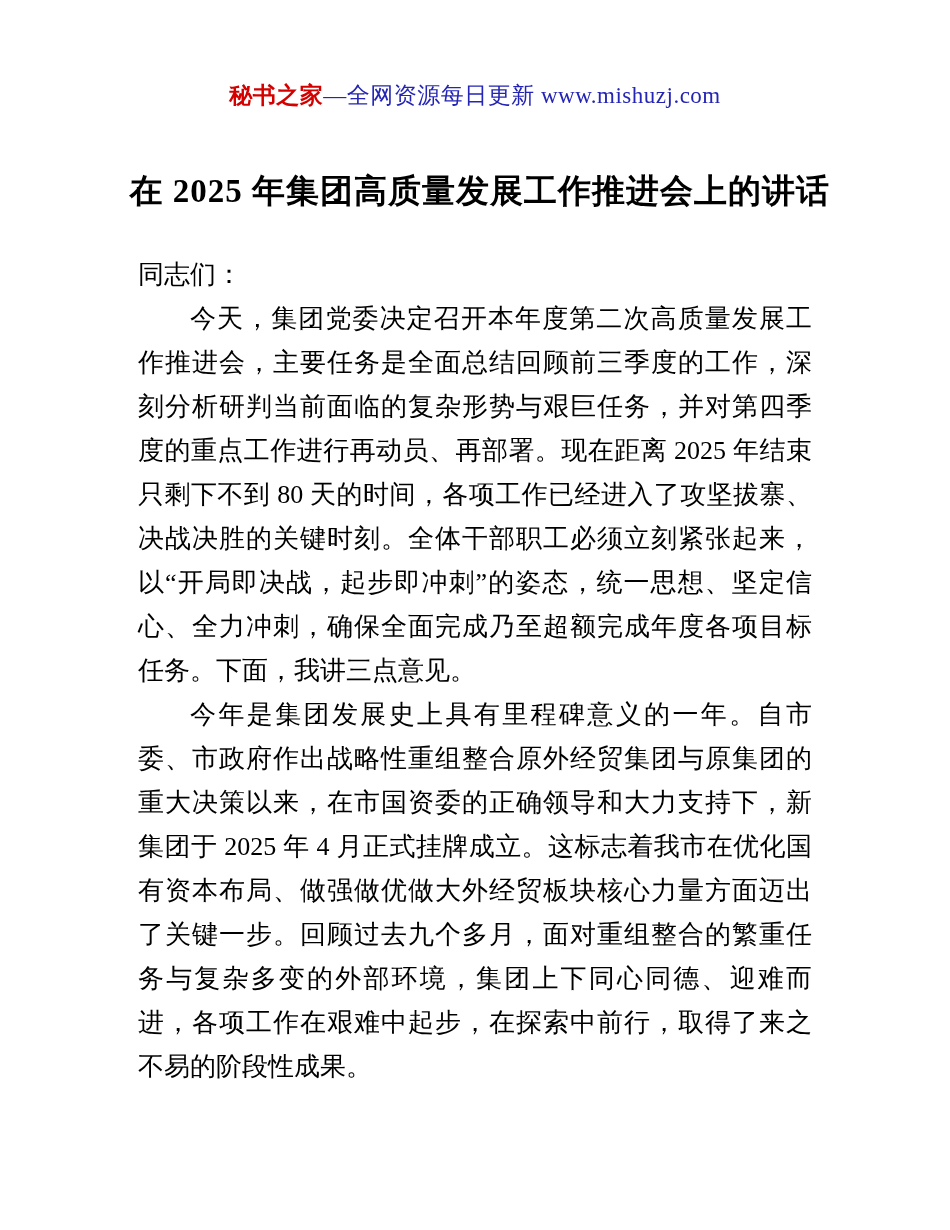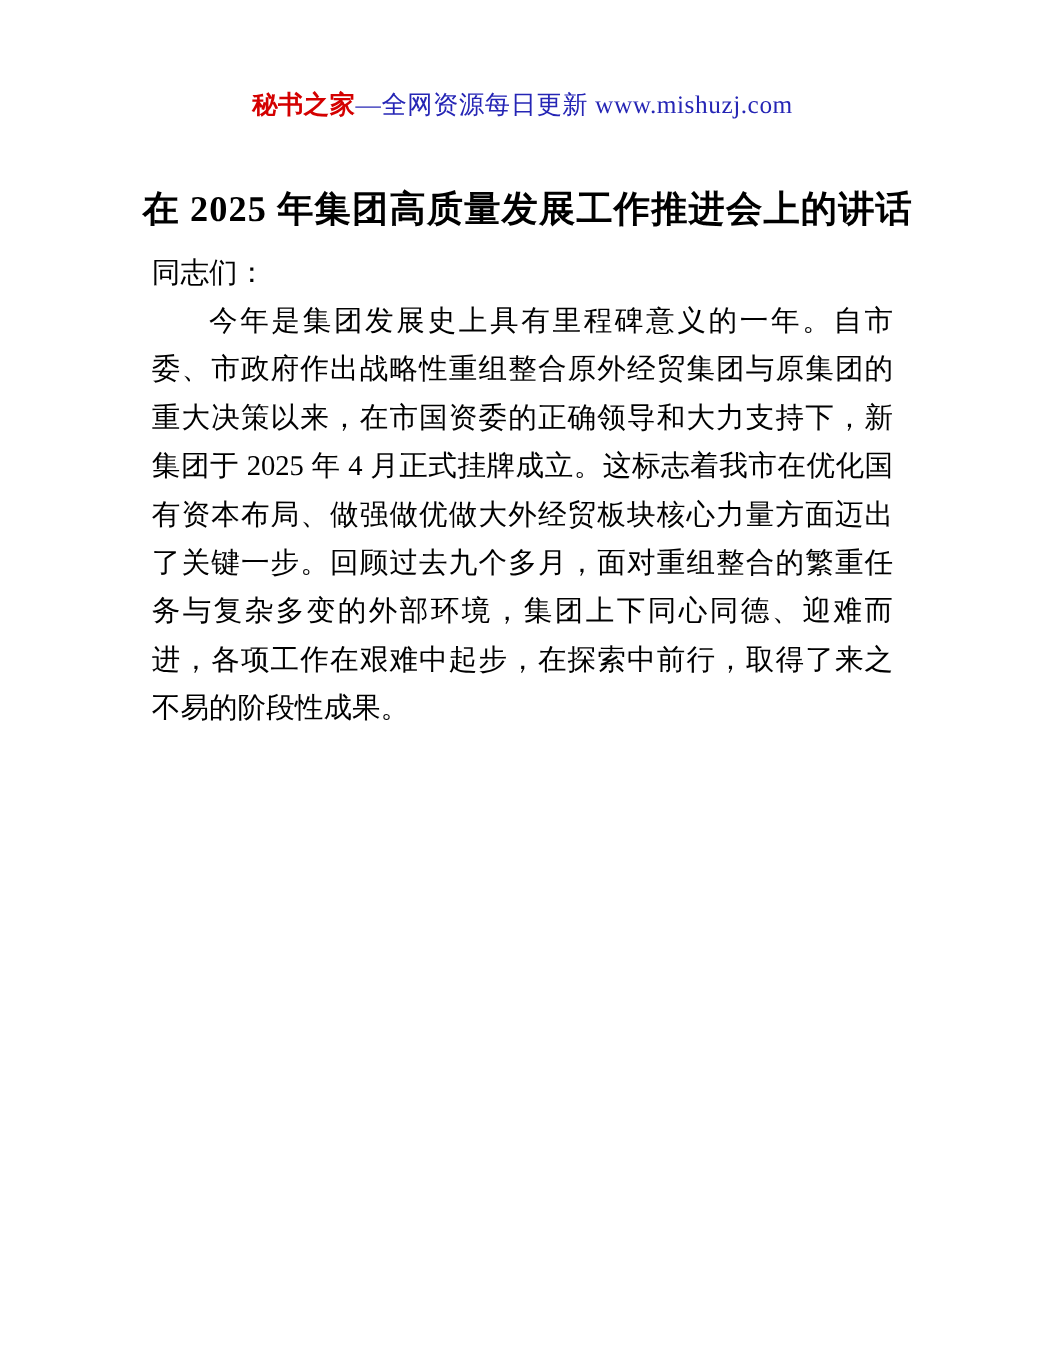--- a/index.html
+++ b/index.html
@@ -32,21 +32,21 @@
   .title {
     margin-top: 58px;
     padding: 0 120px;
     text-align: right;
     font-size: 33px;
     line-height: 44px;
     font-weight: 700;
     letter-spacing: 1px;
   }
   .doc-body {
-    margin-top: 13px;
+    margin-top: 40px;
     padding: 0 138px;
     font-size: 26px;
     line-height: 44px;
     text-align: justify;
     text-justify: inter-character;
   }
   .para { margin: 0; }
   .para.indent { text-indent: 2em; }
 </style>
 </head>
@@ -55,16 +55,17 @@
 <div class="page">
 
   <div class="doc-header">
     <span class="brand">秘书之家</span><span class="header-rest">—全网资源每日更新 </span><span class="header-url">www.mishuzj.com</span>
   </div>
 
   <h1 class="title">在 2025 年集团高质量发展工作推进会上的讲话</h1>
 
   <div class="doc-body">
     <p class="para">同志们：</p>
+    <p class="para indent">今天，集团党委决定召开本年度第二次高质量发展工作推进会，主要任务是全面总结回顾前三季度的工作，深刻分析研判当前面临的复杂形势与艰巨任务，并对第四季度的重点工作进行再动员、再部署。现在距离 2025 年结束只剩下不到 80 天的时间，各项工作已经进入了攻坚拔寨、决战决胜的关键时刻。全体干部职工必须立刻紧张起来，以“开局即决战，起步即冲刺”的姿态，统一思想、坚定信心、全力冲刺，确保全面完成乃至超额完成年度各项目标任务。下面，我讲三点意见。</p>
     <p class="para indent">今年是集团发展史上具有里程碑意义的一年。自市委、市政府作出战略性重组整合原外经贸集团与原集团的重大决策以来，在市国资委的正确领导和大力支持下，新集团于 2025 年 4 月正式挂牌成立。这标志着我市在优化国有资本布局、做强做优做大外经贸板块核心力量方面迈出了关键一步。回顾过去九个多月，面对重组整合的繁重任务与复杂多变的外部环境，集团上下同心同德、迎难而进，各项工作在艰难中起步，在探索中前行，取得了来之不易的阶段性成果。</p>
   </div>
 
 </div>
 
 </body></html>

